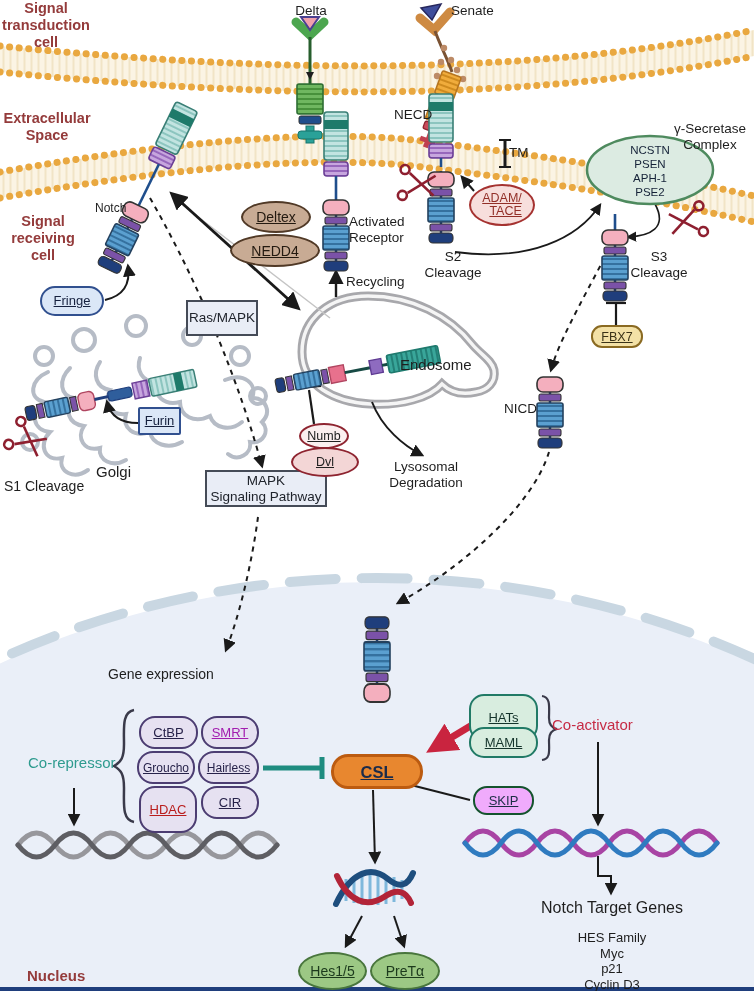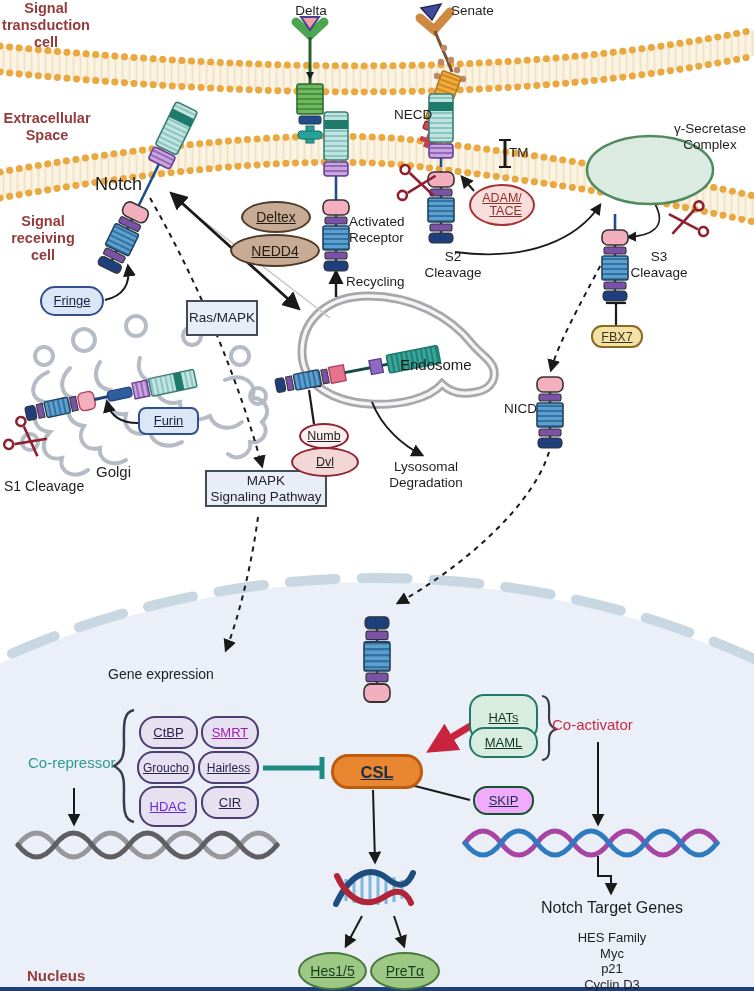--- a/index.html
+++ b/index.html
@@ -299,25 +299,29 @@
 <div class="lbl darkred" style="left:0;top:6;width:92px;font-size:14.5px;line-height:17px">Signal
 transduction
 cell</div>
 <div class="lbl" style="left:283px;top:3px;width:56px">Delta</div>
 <div class="lbl left" style="left:451px;top:3px;width:60px">Senate</div>
 <div class="lbl darkred" style="left:0;top:110px;width:94px;font-size:14.5px;line-height:17px">Extracellular
 Space</div>
 <div class="lbl left" style="left:394px;top:107px;width:44px">NECD</div>
 <div class="lbl" style="left:664px;top:121px;width:92px">γ-Secretase
 Complex</div>
+<div class="lbl" style="left:600px;top:143px;width:100px;font-size:11.5px;line-height:14px;color:#152238">NCSTN
+PSEN
+APH-1
+PSE2</div>
 <div class="lbl left" style="left:509px;top:145px">TM</div>
 <div class="lbl darkred" style="left:0;top:213px;width:86px;font-size:14.5px;line-height:17px">Signal
 receiving
 cell</div>
-<div class="lbl left" style="left:95px;top:176px;font-size:18px">Notch</div>
+<div class="lbl left" style="left:95px;top:200px;font-size:12px">Notch</div>
 <div class="lbl left" style="left:349px;top:214px">Activated
 Receptor</div>
 <div class="lbl" style="left:414px;top:249px;width:78px">S2
 Cleavage</div>
 <div class="lbl left" style="left:346px;top:274px">Recycling</div>
 <div class="lbl" style="left:620px;top:249px;width:78px">S3
 Cleavage</div>
 <div class="lbl big left" style="left:400px;top:357px">Endosome</div>
 <div class="lbl left" style="left:504px;top:401px">NICD</div>
 <div class="lbl left" style="left:4px;top:478px;font-size:14px">S1 Cleavage</div>
@@ -337,28 +341,28 @@
 <div class="pill" style="left:40px;top:286px;width:64px;height:30px;border-radius:15px;background:#DBE7F7;border:2px solid #31508F;color:#16213E">Fringe</div>
 <div class="pill" style="left:241px;top:201px;width:70px;height:32px;border-radius:50%;background:#C8AB94;border:2.5px solid #503926;color:#241A10;font-size:14px">Deltex</div>
 <div class="pill" style="left:230px;top:234px;width:90px;height:33px;border-radius:50%;background:#C8AB94;border:2.5px solid #503926;color:#241A10;font-size:14px">NEDD4</div>
 <div class="rbox" style="left:186px;top:300px;width:72px;height:36px">Ras/MAPK</div>
 <div class="pill" style="left:469px;top:184px;width:66px;height:42px;border-radius:50%;background:#F7DEDC;border:2.5px solid #A53230;color:#922F28;font-size:12.5px;line-height:13.5px">ADAM/
 TACE</div>
 <div class="rbox" style="left:205px;top:470px;width:122px;height:37px">MAPK
 Signaling Pathway</div>
 <div class="pill" style="left:299px;top:423px;width:50px;height:26px;border-radius:50%;background:#FBEFEF;border:2.5px solid #8E2430;color:#222;font-size:12.5px">Numb</div>
 <div class="pill" style="left:291px;top:447px;width:68px;height:30px;border-radius:50%;background:#F3D6D6;border:2.5px solid #8E2430;color:#222;font-size:12.5px">Dvl</div>
-<div class="pill" style="left:138px;top:407px;width:61px;height:28px;border-radius:8px;background:#DBE7F7;border:2px solid #31508F;color:#16213E">Furin</div>
+<div class="pill" style="left:138px;top:407px;width:43px;height:28px;border-radius:2px;background:#DBE7F7;border:2px solid #31508F;color:#16213E">Furin</div>
 <div class="pill" style="left:591px;top:325px;width:52px;height:23px;border-radius:11px;background:#F3E1A6;border:2px solid #8A6A22;color:#3A3217;font-size:12.5px">FBX7</div>
 
 <div class="pill" style="left:139px;top:716px;width:59px;height:33px;border-radius:16px;background:#E6E1F1;border:2.5px solid #4C3D72;color:#27224A">CtBP</div>
 <div class="pill" style="left:201px;top:716px;width:58px;height:33px;border-radius:16px;background:#E6E1F1;border:2.5px solid #4C3D72;color:#a21caf">SMRT</div>
 <div class="pill" style="left:137px;top:751px;width:58px;height:33px;border-radius:16px;background:#E6E1F1;border:2.5px solid #4C3D72;color:#27224A;font-size:12px">Groucho</div>
 <div class="pill" style="left:198px;top:751px;width:61px;height:33px;border-radius:16px;background:#E6E1F1;border:2.5px solid #4C3D72;color:#27224A;font-size:12px">Hairless</div>
-<div class="pill" style="left:139px;top:786px;width:58px;height:41px;border-radius:16px;background:#E6E1F1;border:2.5px solid #4C3D72;color:#6d28d9">HDAC</div>
+<div class="pill" style="left:139px;top:786px;width:58px;height:47px;border-radius:16px;background:#E6E1F1;border:2.5px solid #4C3D72;color:#b91c1c">HDAC</div>
 <div class="pill" style="left:201px;top:786px;width:58px;height:33px;border-radius:16px;background:#E6E1F1;border:2.5px solid #4C3D72;color:#27224A">CIR</div>
 
 <div class="pill" style="left:331px;top:754px;width:92px;height:35px;border-radius:17px;background:#E8872F;border:3px solid #BC5B10;color:#1A2B4A;font-size:16.5px;font-weight:600">CSL</div>
 <div class="pill" style="left:469px;top:694px;width:69px;height:47px;border-radius:15px;background:#D8EDDF;border:2.5px solid #217A66;color:#14332B">HATs</div>
 <div class="pill" style="left:469px;top:727px;width:69px;height:31px;border-radius:15px;background:#D8EDDF;border:2.5px solid #217A66;color:#14332B">MAML</div>
 <div class="pill" style="left:473px;top:786px;width:61px;height:29px;border-radius:14px;background:#f0abfc;border:2px solid #14532d;color:#1C2E45">SKIP</div>
 <div class="pill" style="left:298px;top:952px;width:69px;height:38px;border-radius:50%;background:#9CC884;border:2.5px solid #49763D;color:#1C3A1C;font-size:14px">Hes1/5</div>
 <div class="pill" style="left:370px;top:952px;width:70px;height:38px;border-radius:50%;background:#9CC884;border:2.5px solid #49763D;color:#1C3A1C;font-size:14px">PreTα</div>
 
 </div>

